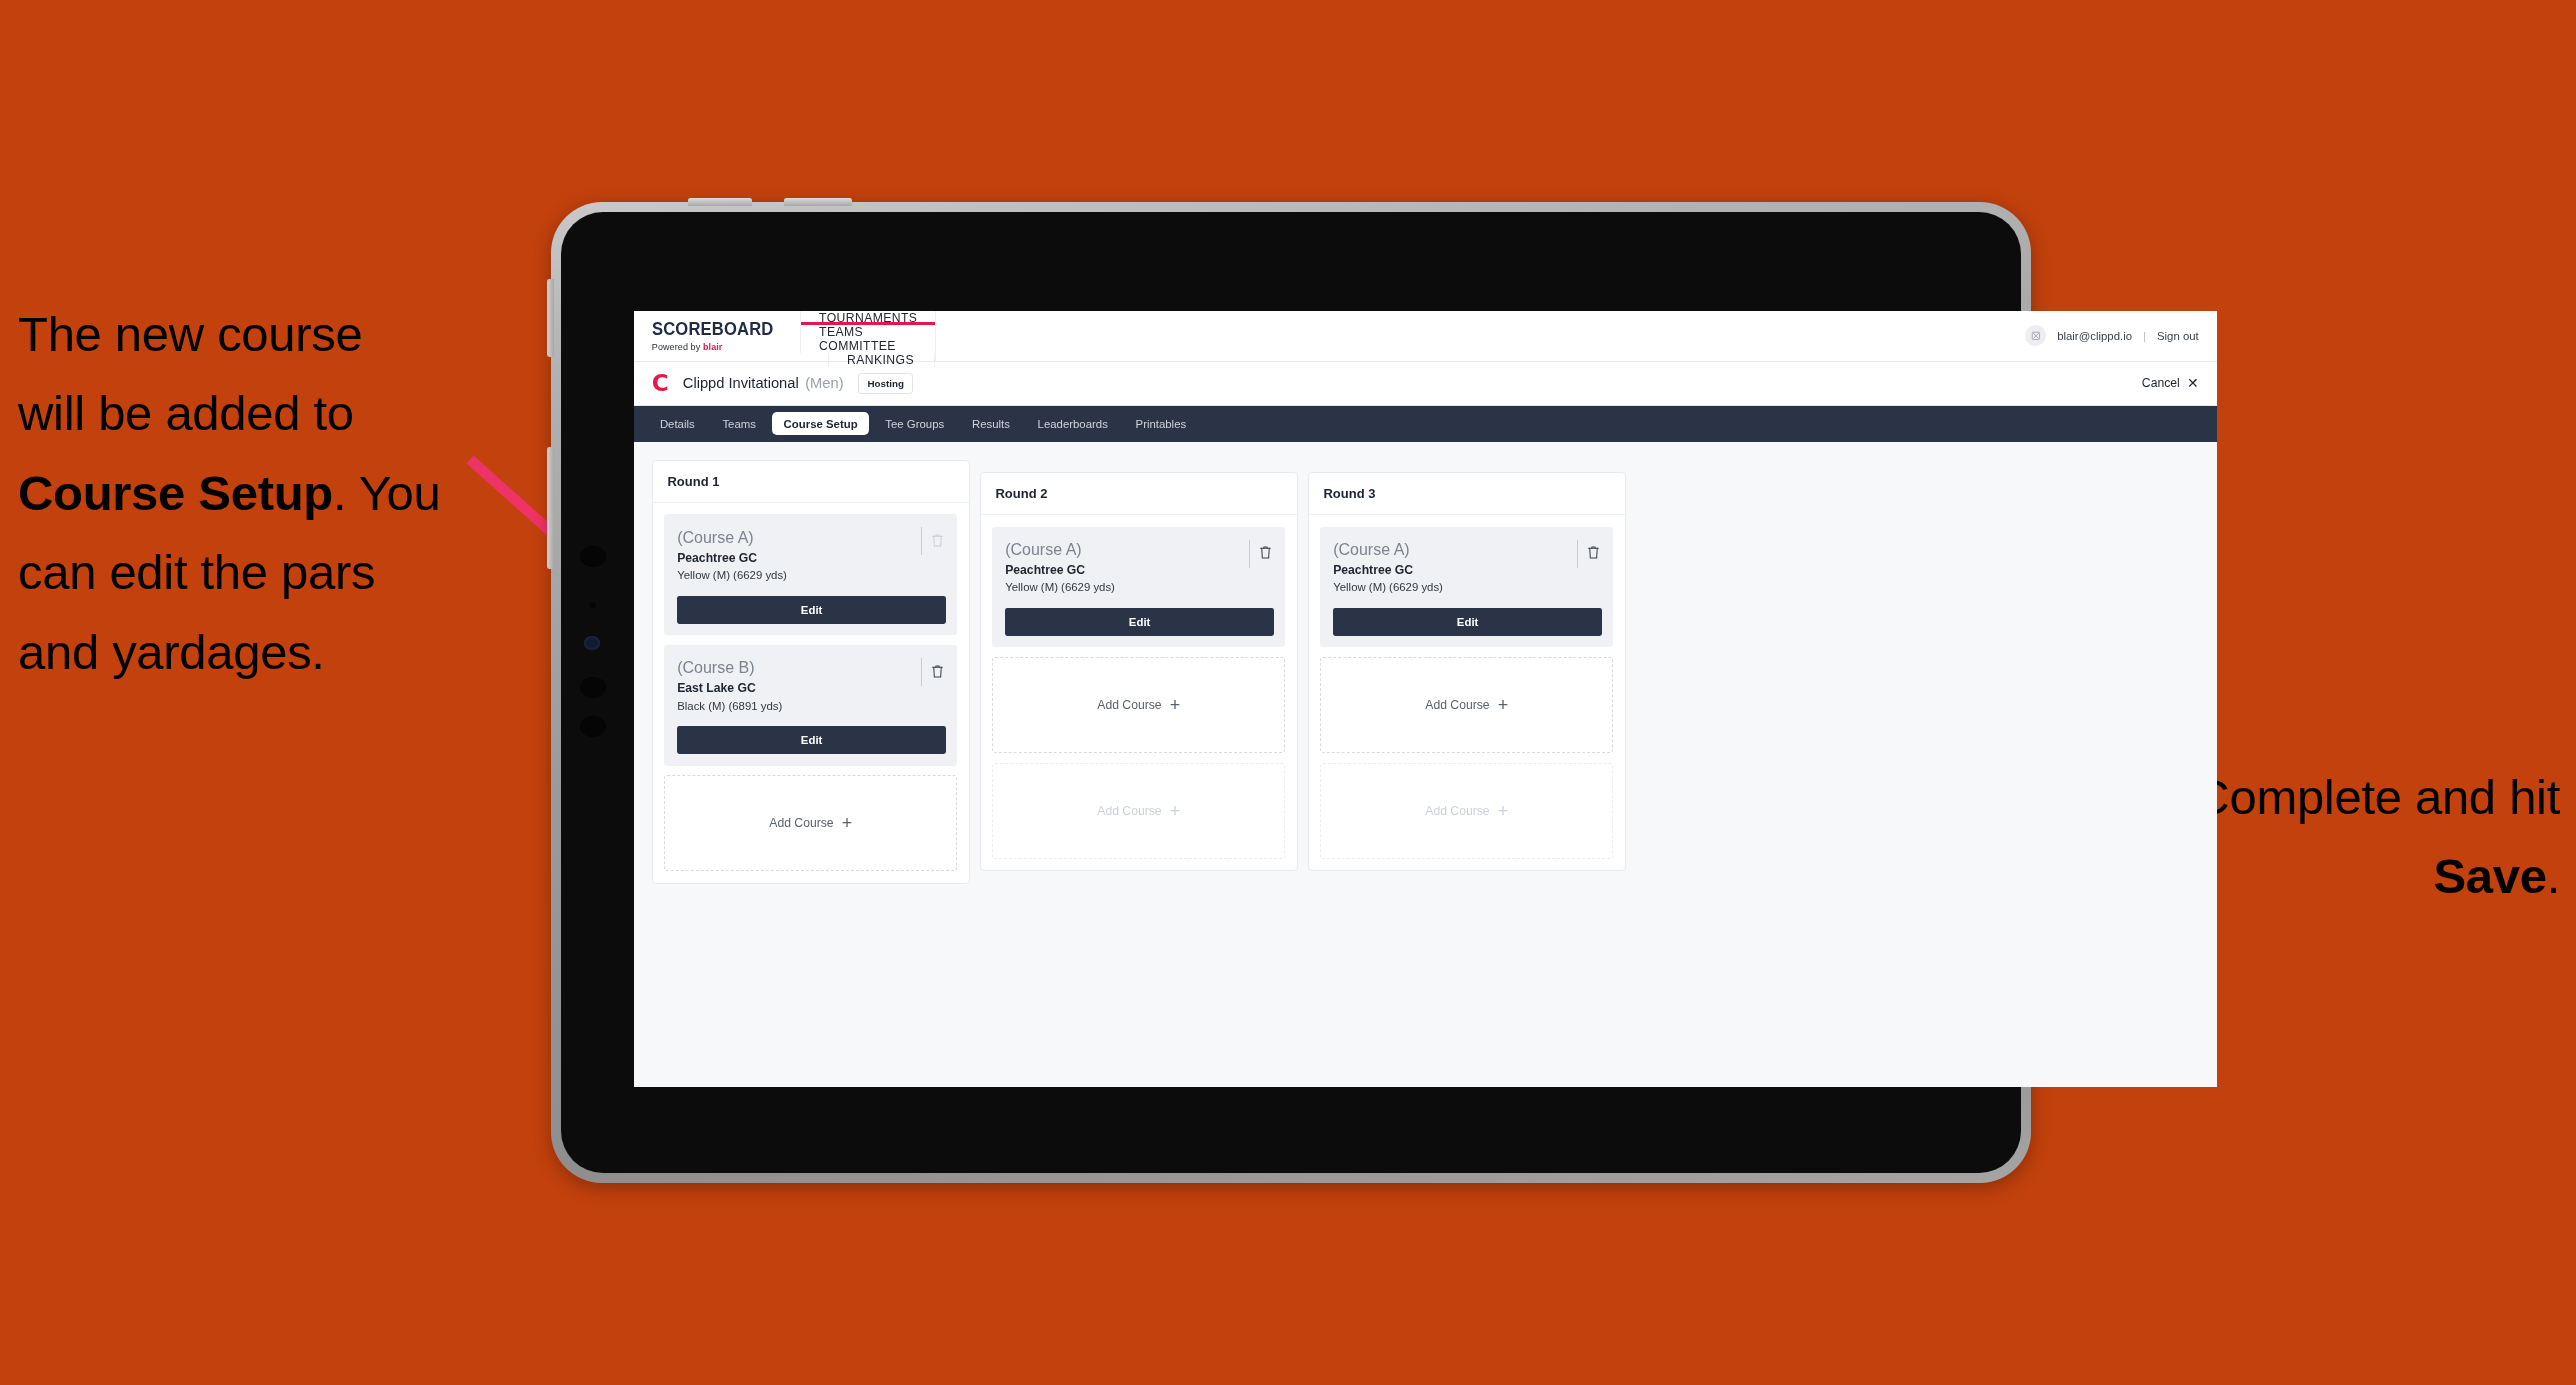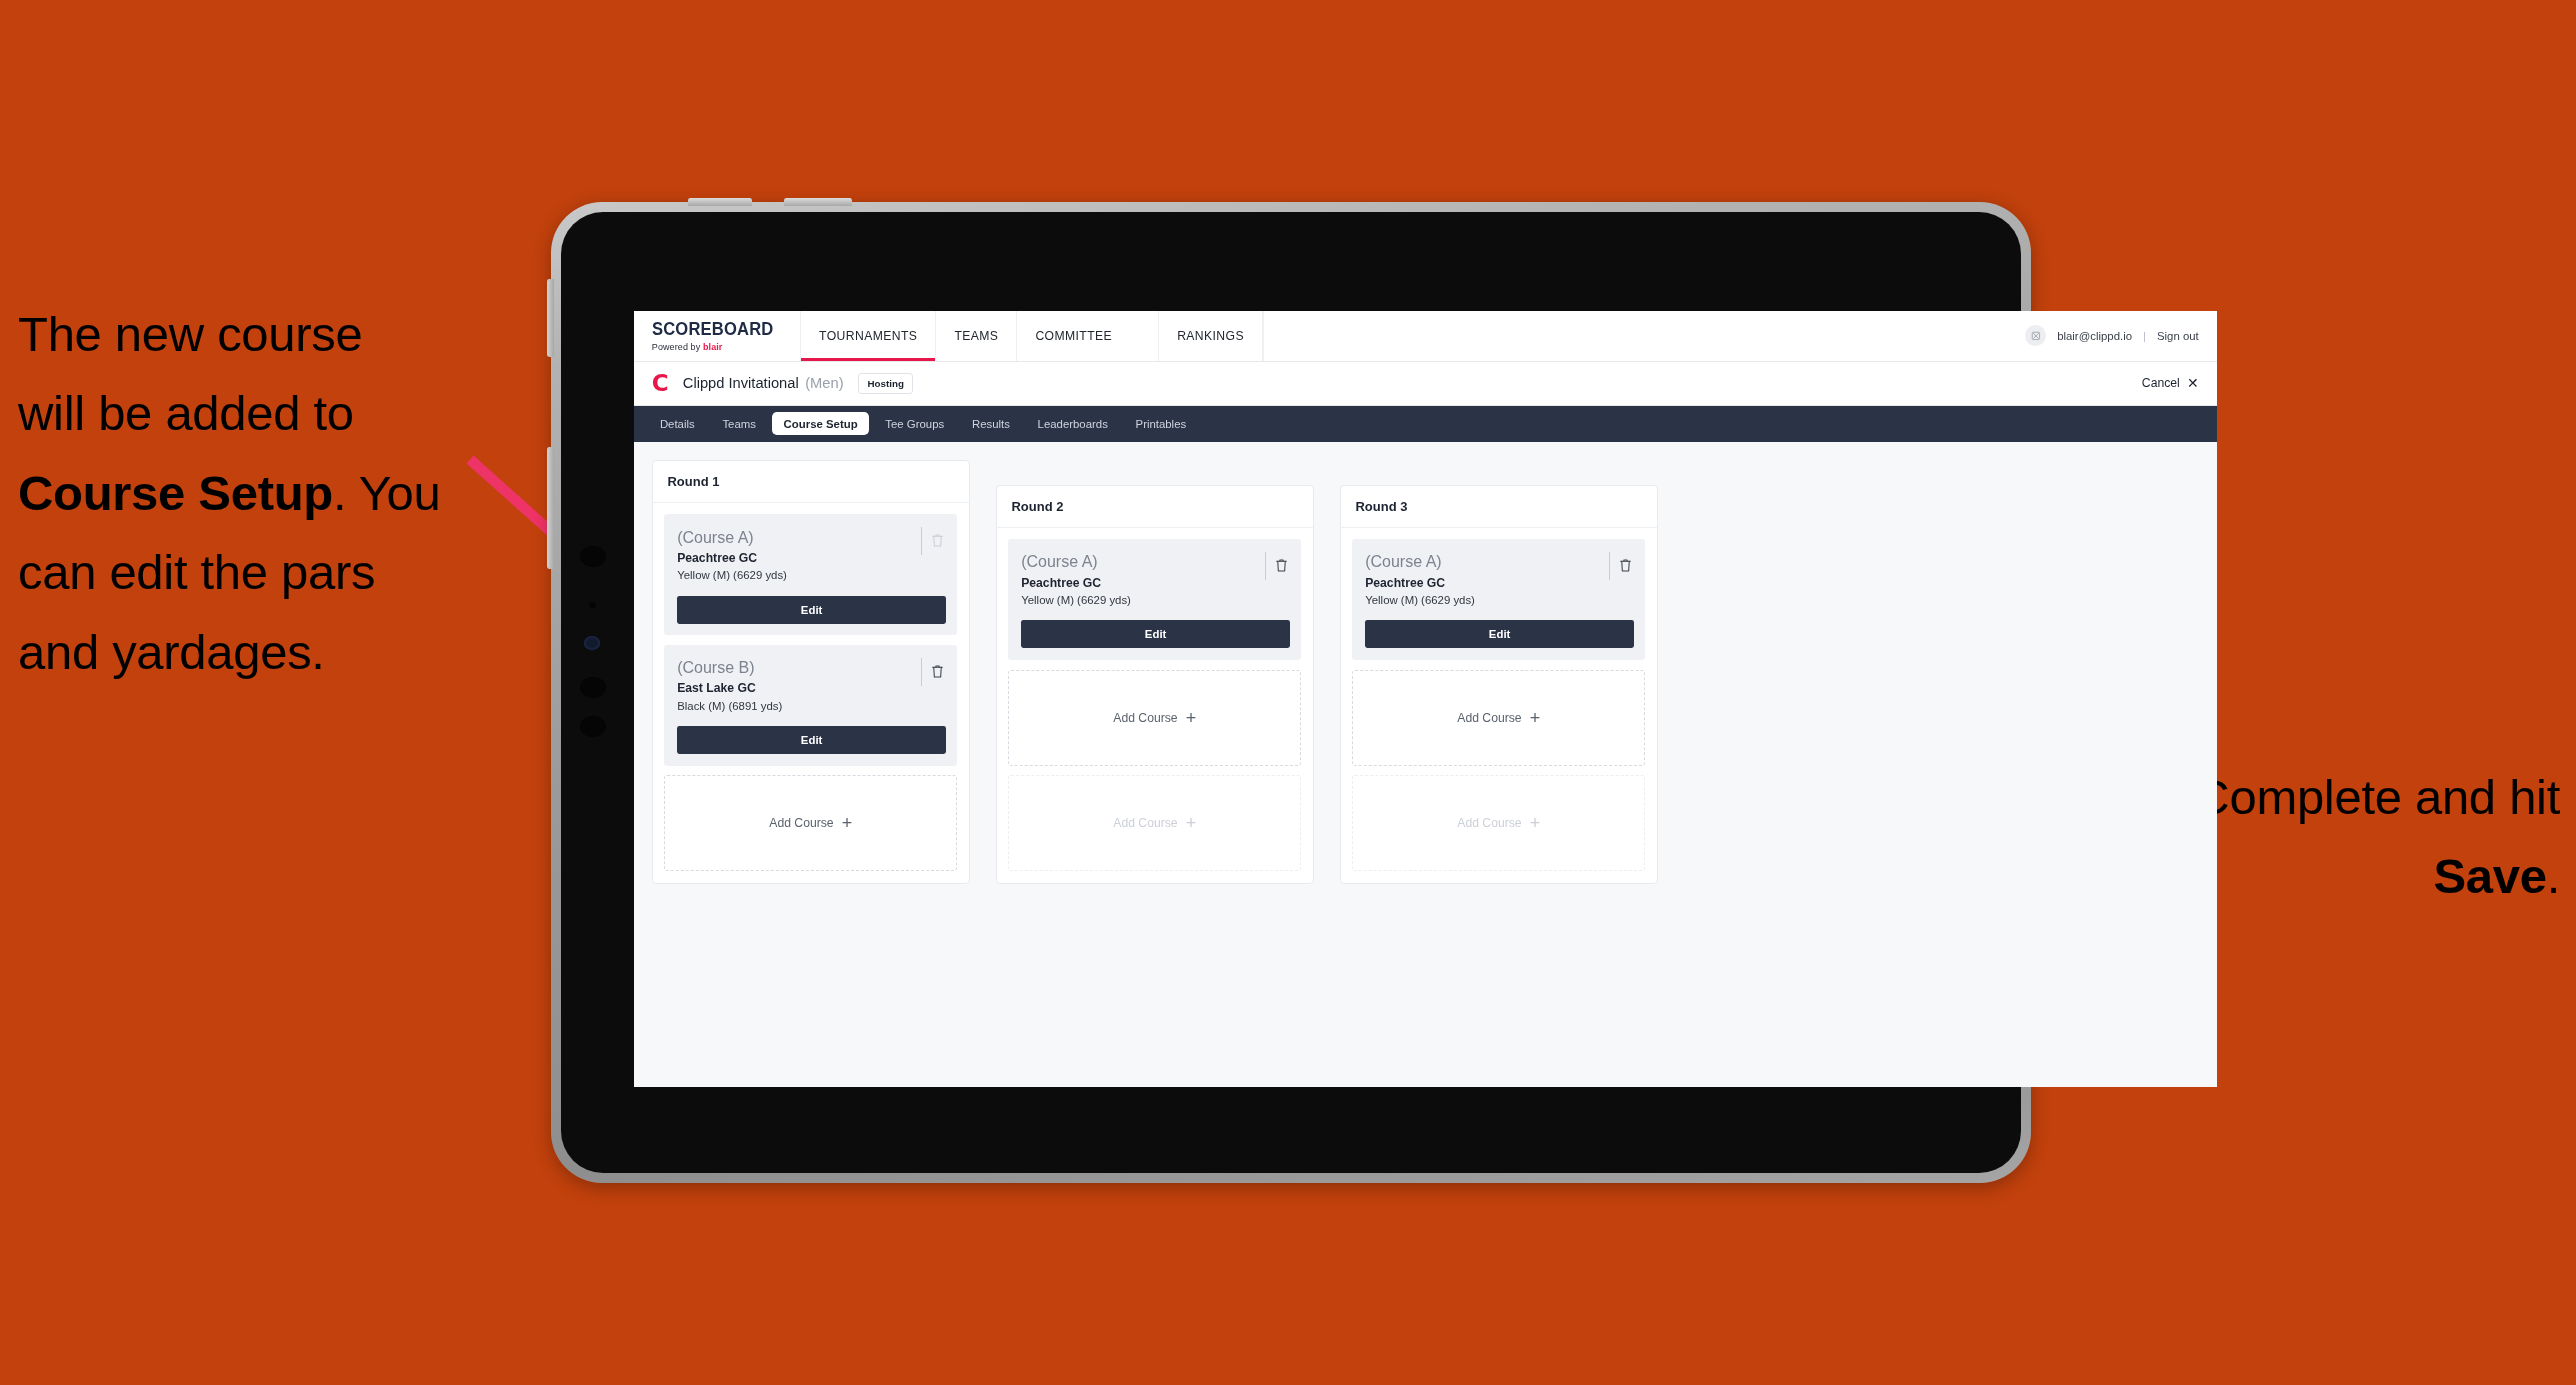--- a/index.html
+++ b/index.html
@@ -95,21 +95,21 @@
   .brand-title {
     font-weight: 800; font-size: 18px; letter-spacing: 0.2px;
     color: #1f2a44; line-height: 1;
     transform: scaleX(.92); transform-origin: left center;
   }
   .brand-sub {
     margin-top: 4.1px; font-size: 9px; color: #2b2f38; letter-spacing: 0.1px;
   }
   .brand-sub .clippd { color: #e8174b; font-weight: 700; }
 
-  .nav { display: flex; align-items: stretch; }
+  .nav { display: flex; align-items: stretch; flex-direction: column; }
   .nav-item {
     position: relative;
     display: flex; align-items: center;
     padding: 0 18px;
     font-size: 12.2px; letter-spacing: 0.4px;
     color: #23272f;
     border-left: 0.8px solid #edeff2;
     cursor: pointer;
   }
   .nav-item:last-child { border-right: 0.8px solid #edeff2; margin-left: 28px; }
@@ -165,23 +165,23 @@
     padding: 0 14.7px;
   }
   .tab {
     padding: 5.7px 11.4px; border-radius: 4.9px;
     font-size: 11.4px; color: #cfd4de; cursor: pointer;
   }
   .tab.active { background: #ffffff; color: #1d2330; font-weight: 600; }
 
   
   .board {
-    display: flex; gap: 26px;
+    display: flex; gap: 10px;
     padding: 18px 18px 0 18px;
-    align-items: flex-end;
+    align-items: center;
   }
   .round-col {
     width: 318px;
     background: #ffffff;
     border: 0.8px solid #e8eaee;
     border-radius: 4.1px;
     overflow: hidden;
   }
   .round-head {
     padding: 13px 14.7px;

